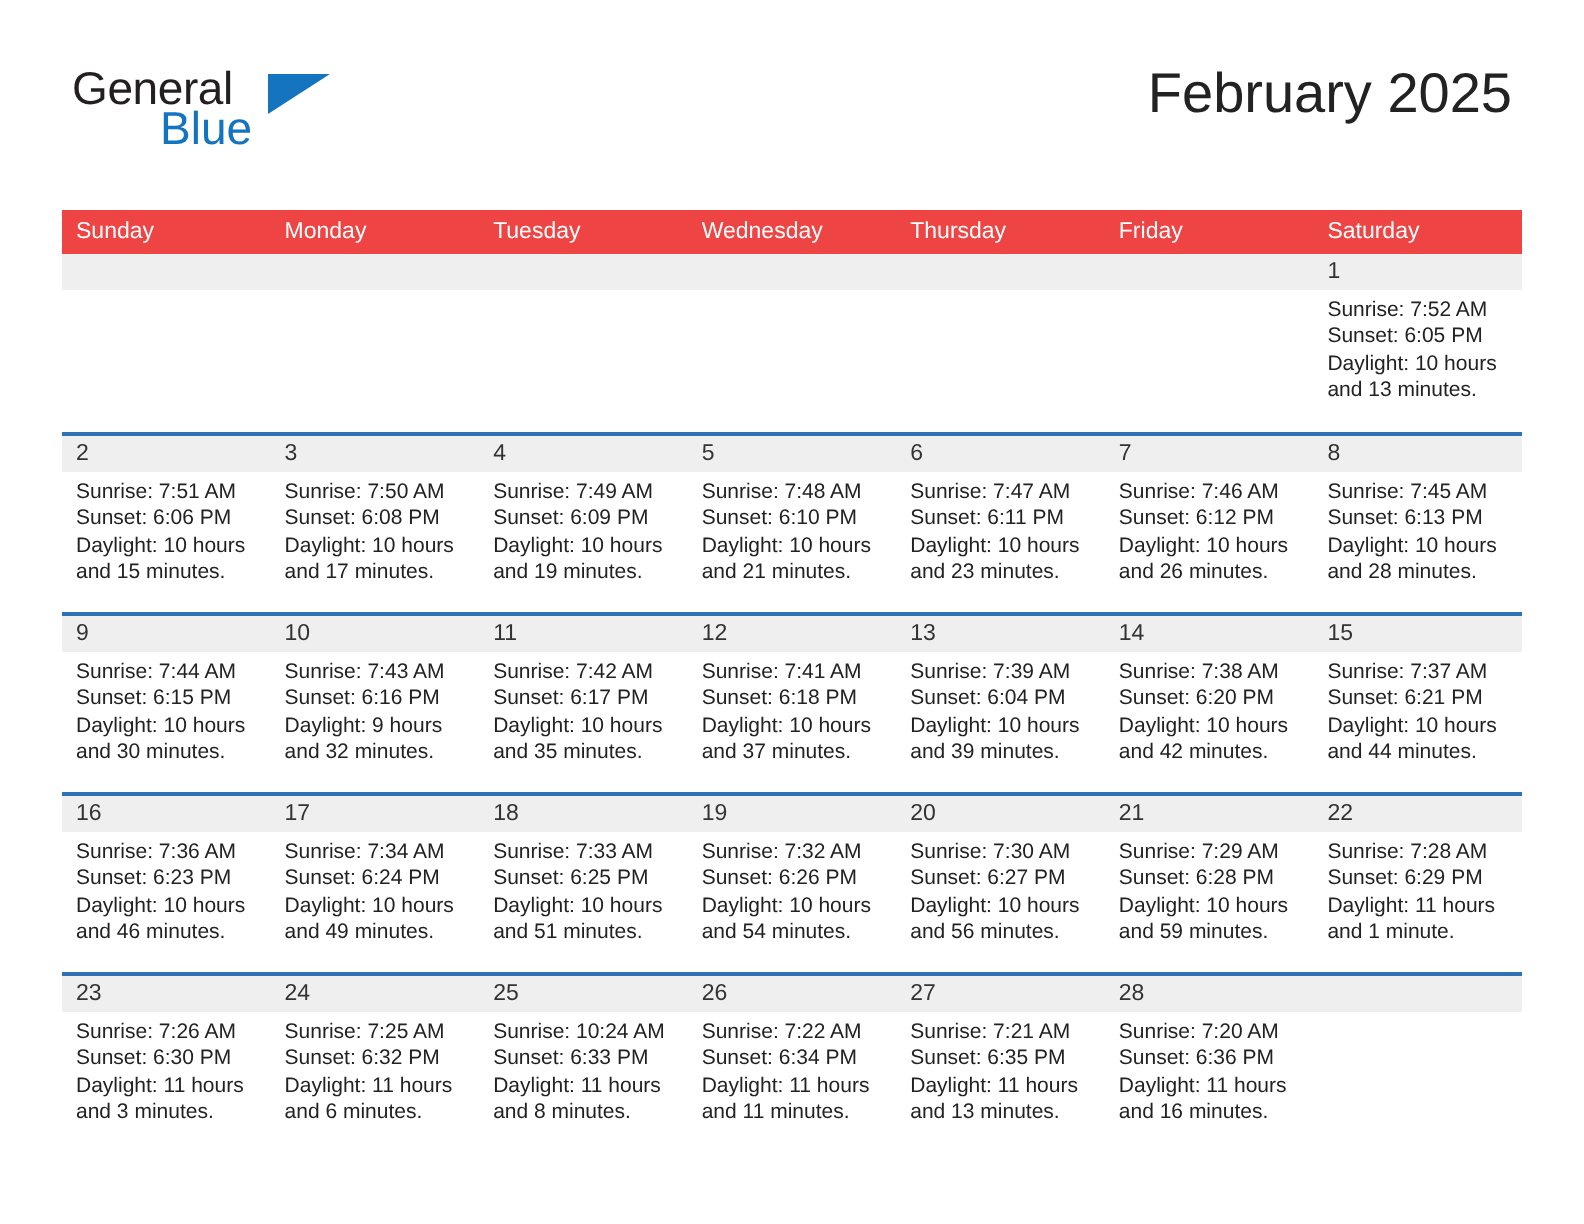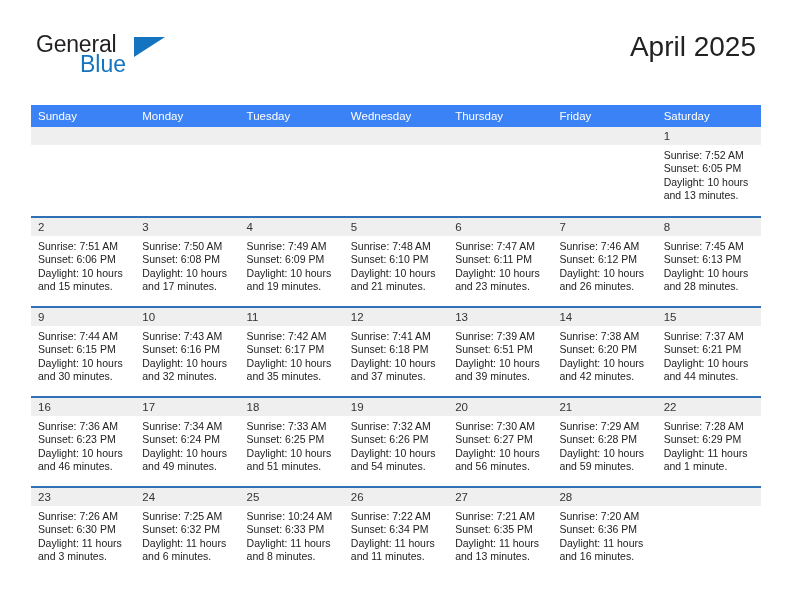--- a/index.html
+++ b/index.html
@@ -88,21 +88,21 @@
   .cal {
     position: absolute;
     left: 31px;
     top: 105px;
     width: 730px;
     border-collapse: collapse;
     table-layout: fixed;
   }
 
   .cal th {
-    background: #3b82f6;
+    background: #ef4444;
     color: #ffffff;
     font-size: 11.5px;
     font-weight: normal;
     text-align: left;
     padding: 5px 0 5px 7px;
     height: 19px;
     box-sizing: border-box;
     border: none;
   }
 
@@ -154,21 +154,21 @@
 
   <div class="top">
 
     <div class="logo">
       <span class="logo-general">General</span>
       <span class="logo-tri"></span>
       <span class="logo-blue">Blue</span>
     </div>
 
     <div class="title-block">
-      <div class="month-title">April 2025</div>
+      <div class="month-title">February 2025</div>
     </div>
 
   </div>
 
   <table class="cal">
     <thead>
       <tr>
         <th>Sunday</th>
         <th>Monday</th>
         <th>Tuesday</th>
@@ -278,21 +278,21 @@
               <div>Sunrise: 7:44 AM</div>
               <div>Sunset: 6:15 PM</div>
               <div class="daylight">Daylight: 10 hours and 30 minutes.</div>
             </div>
           </td>
           <td>
             <div class="daynum">10</div>
             <div class="cell-body">
               <div>Sunrise: 7:43 AM</div>
               <div>Sunset: 6:16 PM</div>
-              <div class="daylight">Daylight: 10 hours and 32 minutes.</div>
+              <div class="daylight">Daylight: 9 hours and 32 minutes.</div>
             </div>
           </td>
           <td>
             <div class="daynum">11</div>
             <div class="cell-body">
               <div>Sunrise: 7:42 AM</div>
               <div>Sunset: 6:17 PM</div>
               <div class="daylight">Daylight: 10 hours and 35 minutes.</div>
             </div>
           </td>
@@ -301,21 +301,21 @@
             <div class="cell-body">
               <div>Sunrise: 7:41 AM</div>
               <div>Sunset: 6:18 PM</div>
               <div class="daylight">Daylight: 10 hours and 37 minutes.</div>
             </div>
           </td>
           <td>
             <div class="daynum">13</div>
             <div class="cell-body">
               <div>Sunrise: 7:39 AM</div>
-              <div>Sunset: 6:51 PM</div>
+              <div>Sunset: 6:04 PM</div>
               <div class="daylight">Daylight: 10 hours and 39 minutes.</div>
             </div>
           </td>
           <td>
             <div class="daynum">14</div>
             <div class="cell-body">
               <div>Sunrise: 7:38 AM</div>
               <div>Sunset: 6:20 PM</div>
               <div class="daylight">Daylight: 10 hours and 42 minutes.</div>
             </div>

